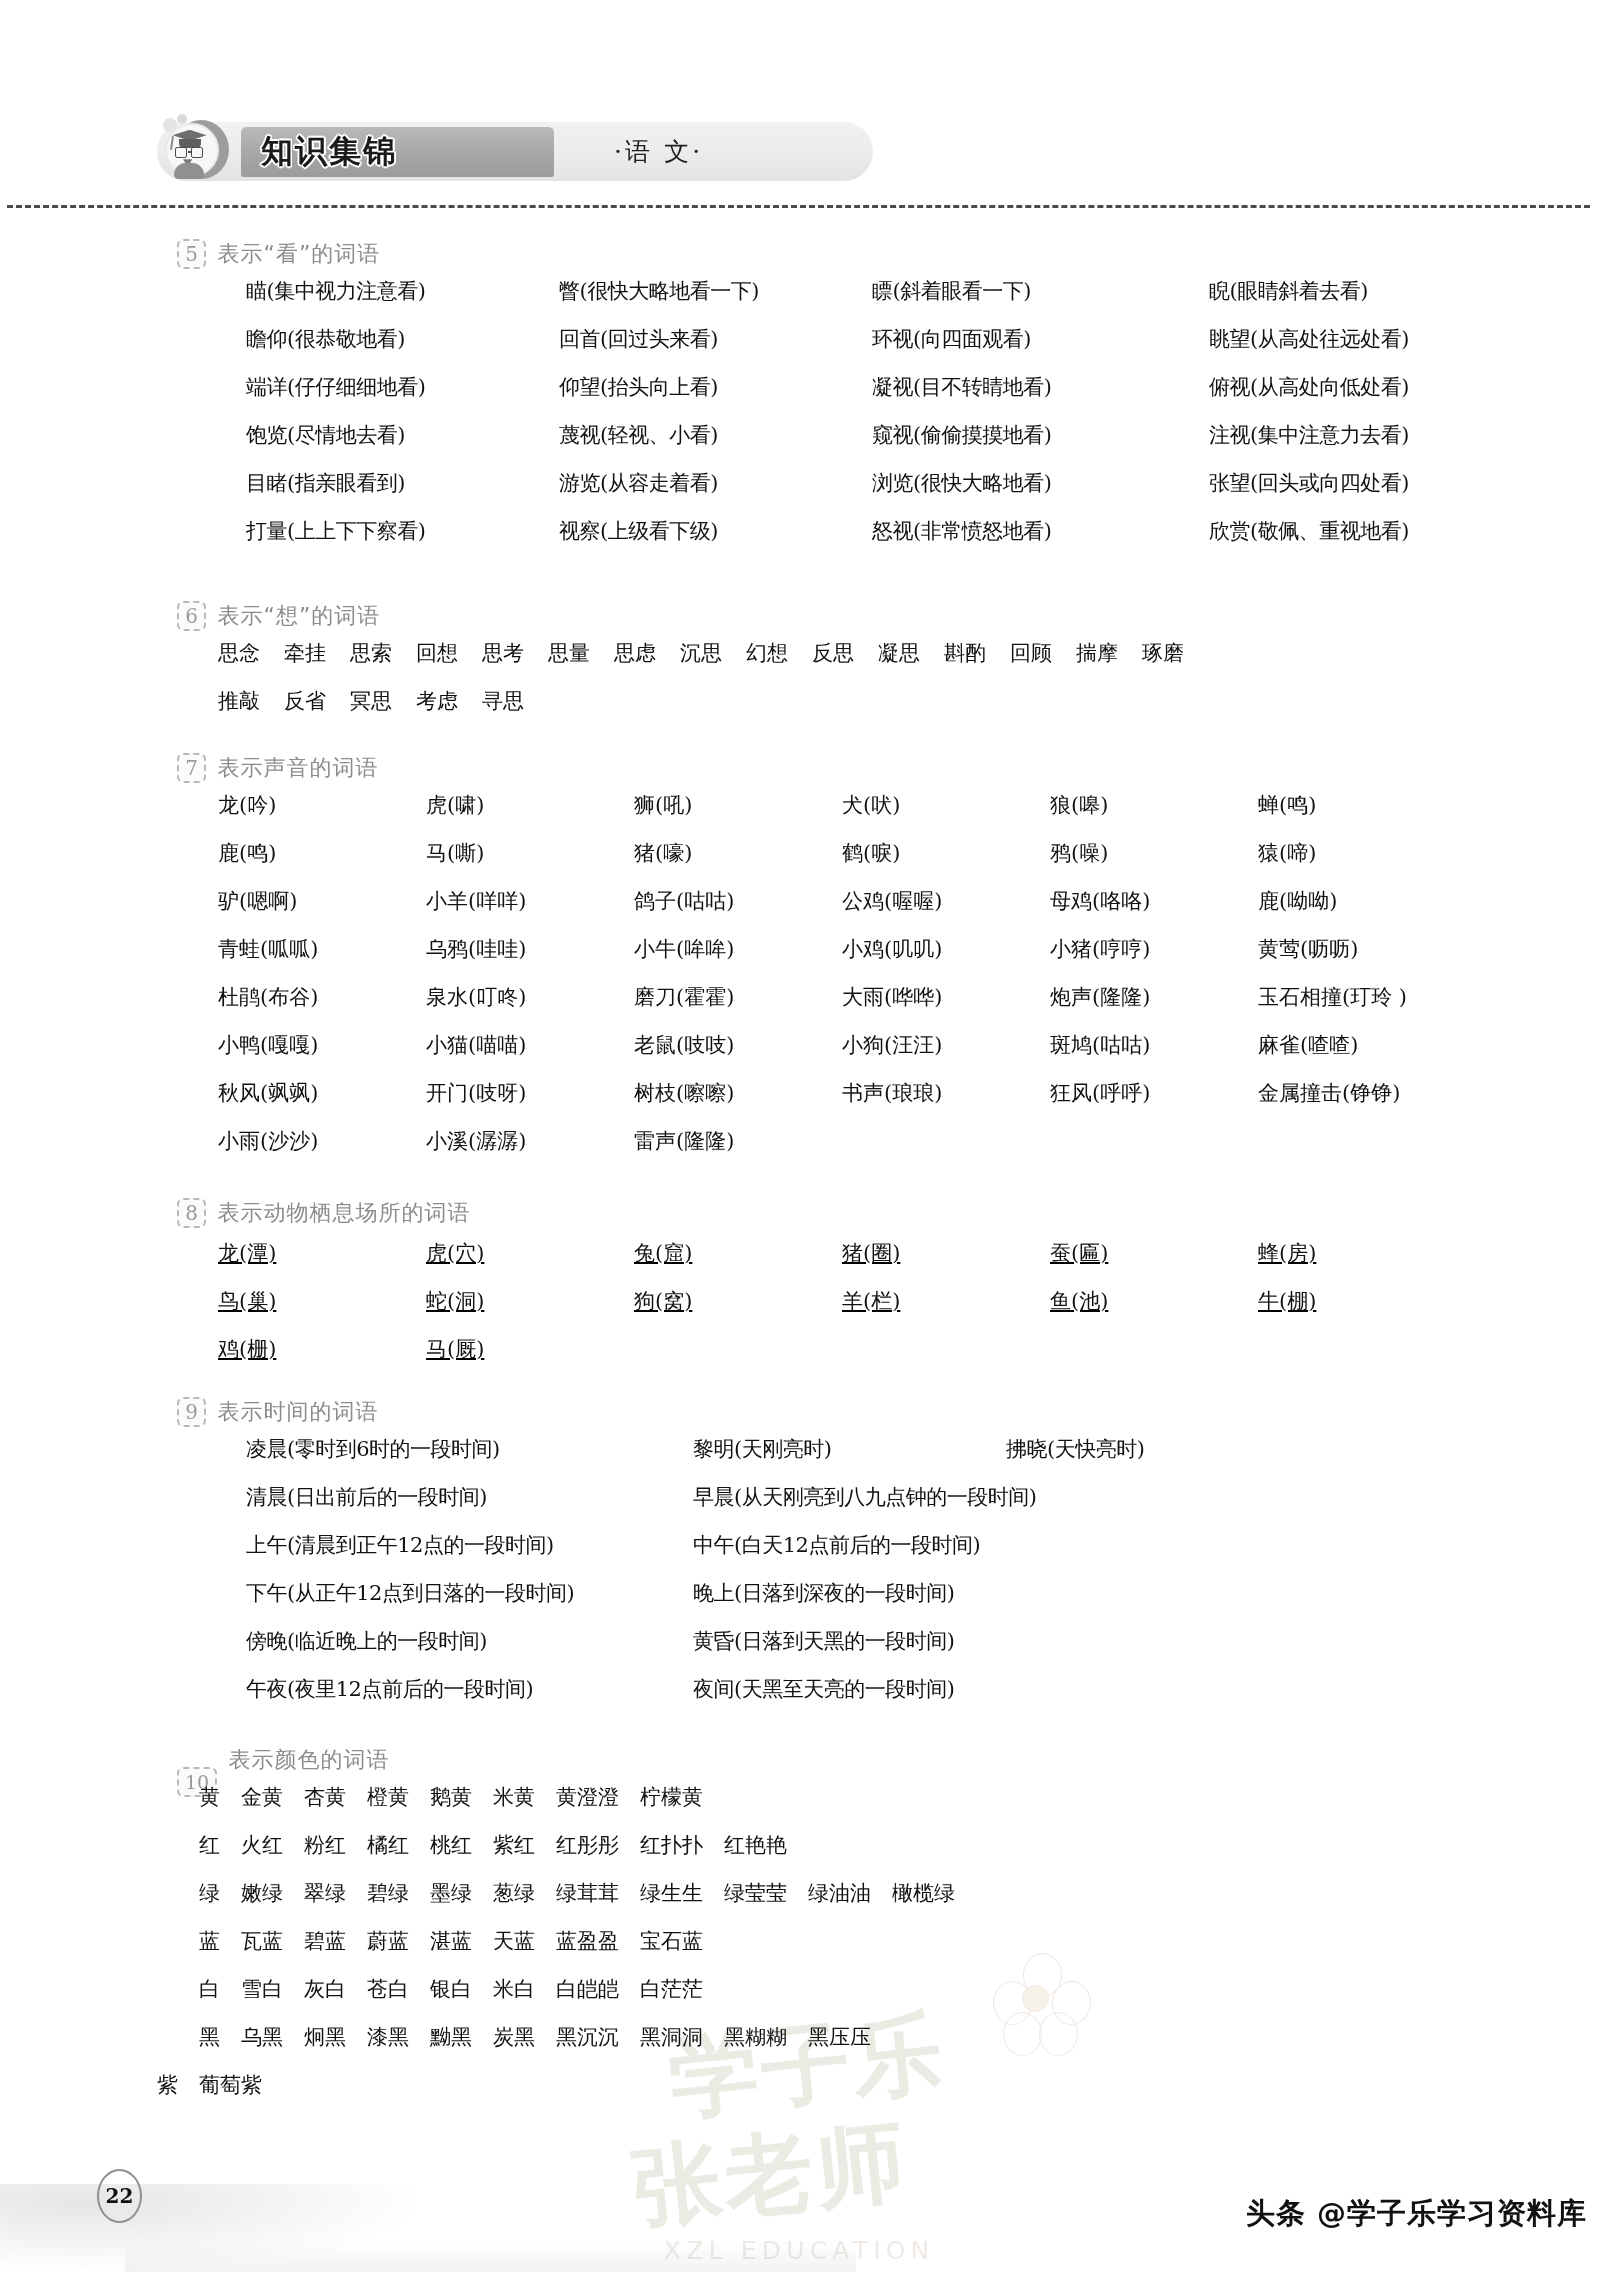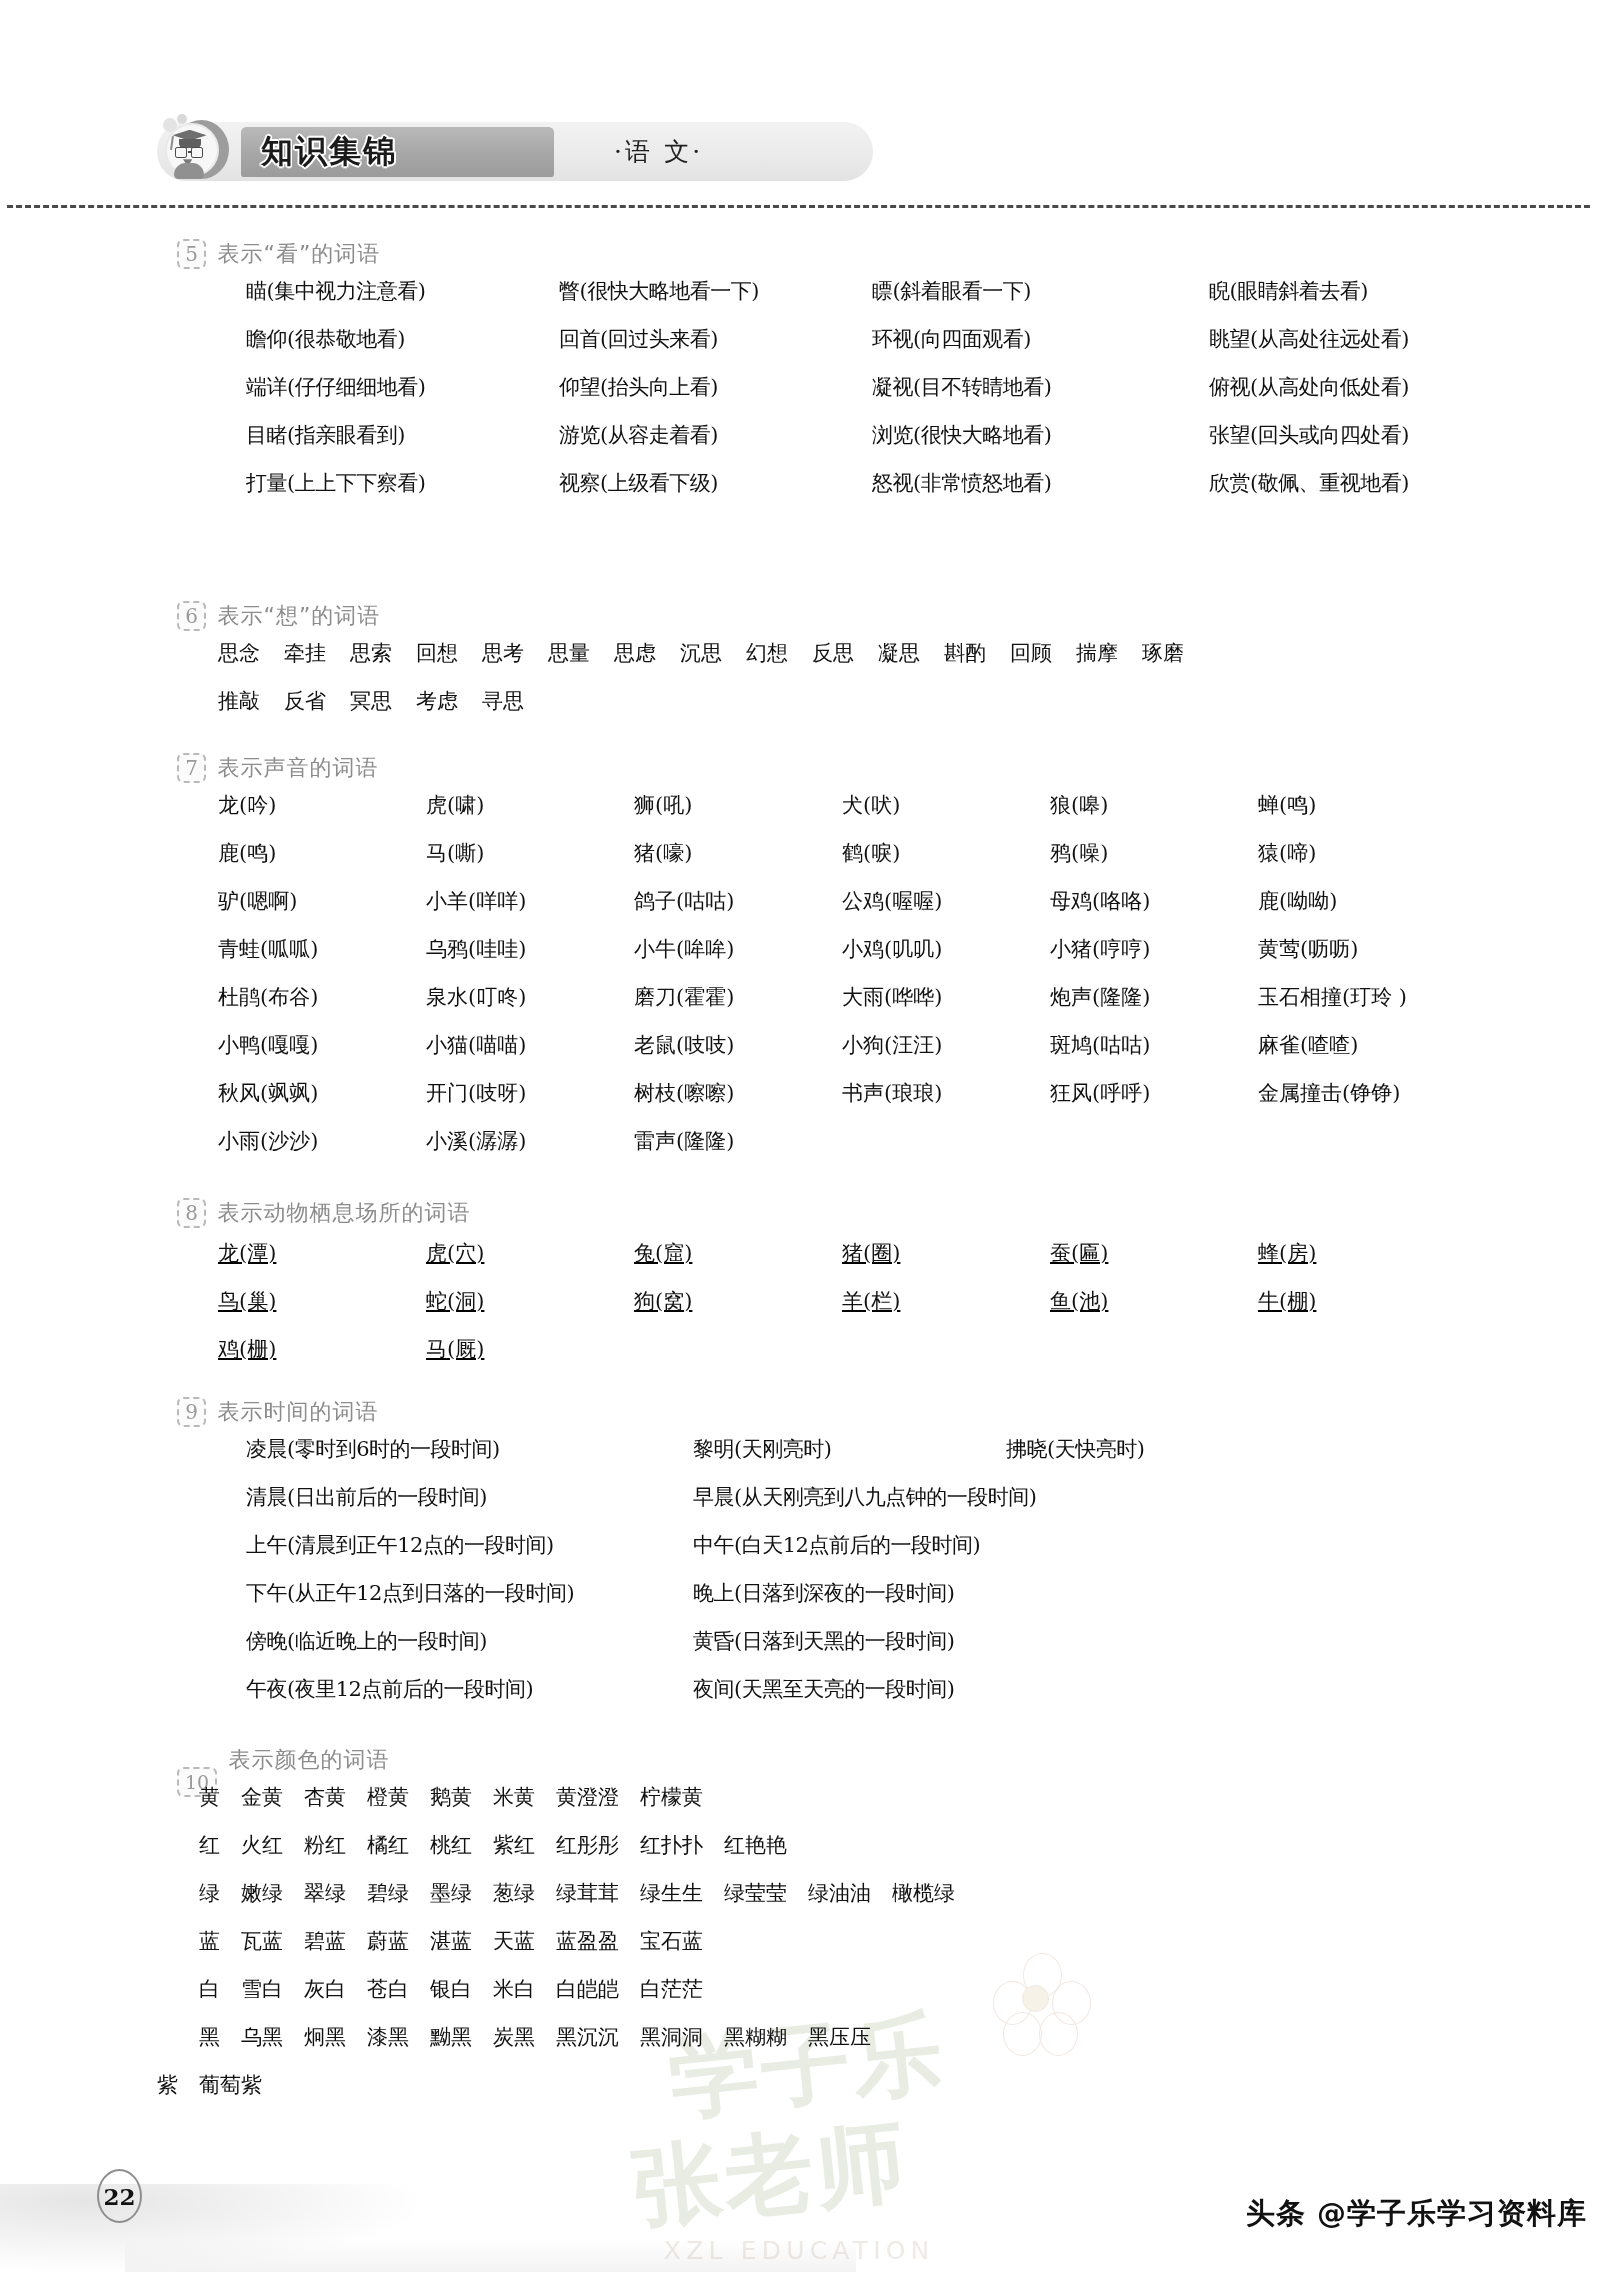--- a/index.html
+++ b/index.html
@@ -214,21 +214,21 @@
 
   
   .page-num {
     position: absolute;
     left: 97px; top: 2169px;
     width: 45px; height: 54px;
     border: 2.1px solid #8f8f8f;
     border-radius: 50%;
     display:flex; align-items:center; justify-content:center;
     font-family:"DejaVu Serif", serif;
-    font-size: 23px;
+    font-size: 20px;
     font-weight:700;
     color:#111;
   }
   .footer-credit {
     position: absolute;
     right: 34px; top: 2194px;
     font-family: "DejaVu Sans", sans-serif;
     font-weight: 700;
     font-size: 29px;
     letter-spacing: 1px;
@@ -306,20 +306,26 @@
           <span class="cell paren">瞻仰(很恭敬地看)</span>
           <span class="cell paren">回首(回过头来看)</span>
           <span class="cell paren">环视(向四面观看)</span>
           <span class="cell paren">眺望(从高处往远处看)</span>
         </div>
         <div class="row grid-4">
           <span class="cell paren">端详(仔仔细细地看)</span>
           <span class="cell paren">仰望(抬头向上看)</span>
           <span class="cell paren">凝视(目不转睛地看)</span>
           <span class="cell paren">俯视(从高处向低处看)</span>
+        </div>
+        <div class="row grid-4">
+          <span class="cell paren">饱览(尽情地去看)</span>
+          <span class="cell paren">蔑视(轻视、小看)</span>
+          <span class="cell paren">窥视(偷偷摸摸地看)</span>
+          <span class="cell paren">注视(集中注意力去看)</span>
         </div>
         <div class="row grid-4">
           <span class="cell paren">目睹(指亲眼看到)</span>
           <span class="cell paren">游览(从容走着看)</span>
           <span class="cell paren">浏览(很快大略地看)</span>
           <span class="cell paren">张望(回头或向四处看)</span>
         </div>
         <div class="row grid-4">
           <span class="cell paren">打量(上上下下察看)</span>
           <span class="cell paren">视察(上级看下级)</span>

